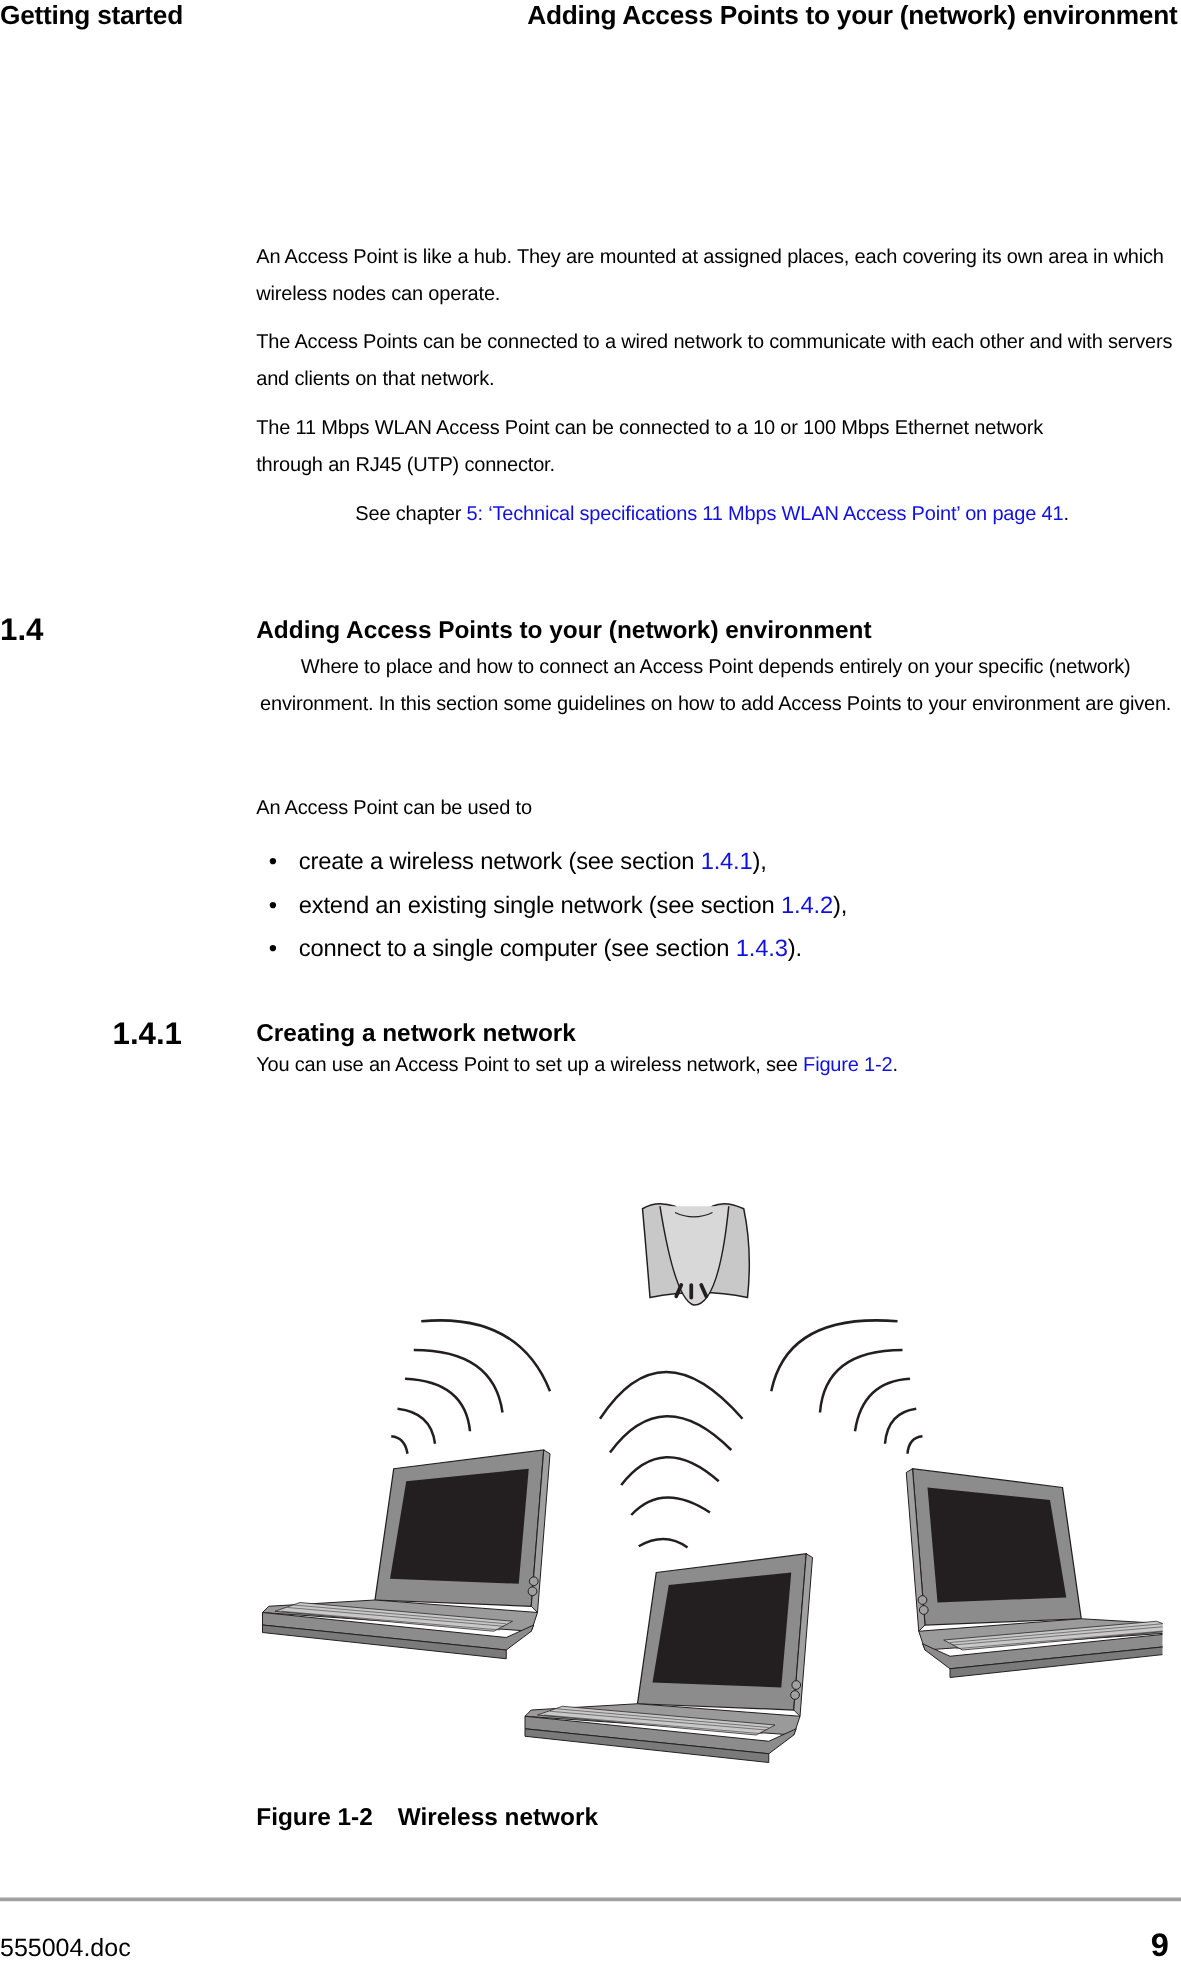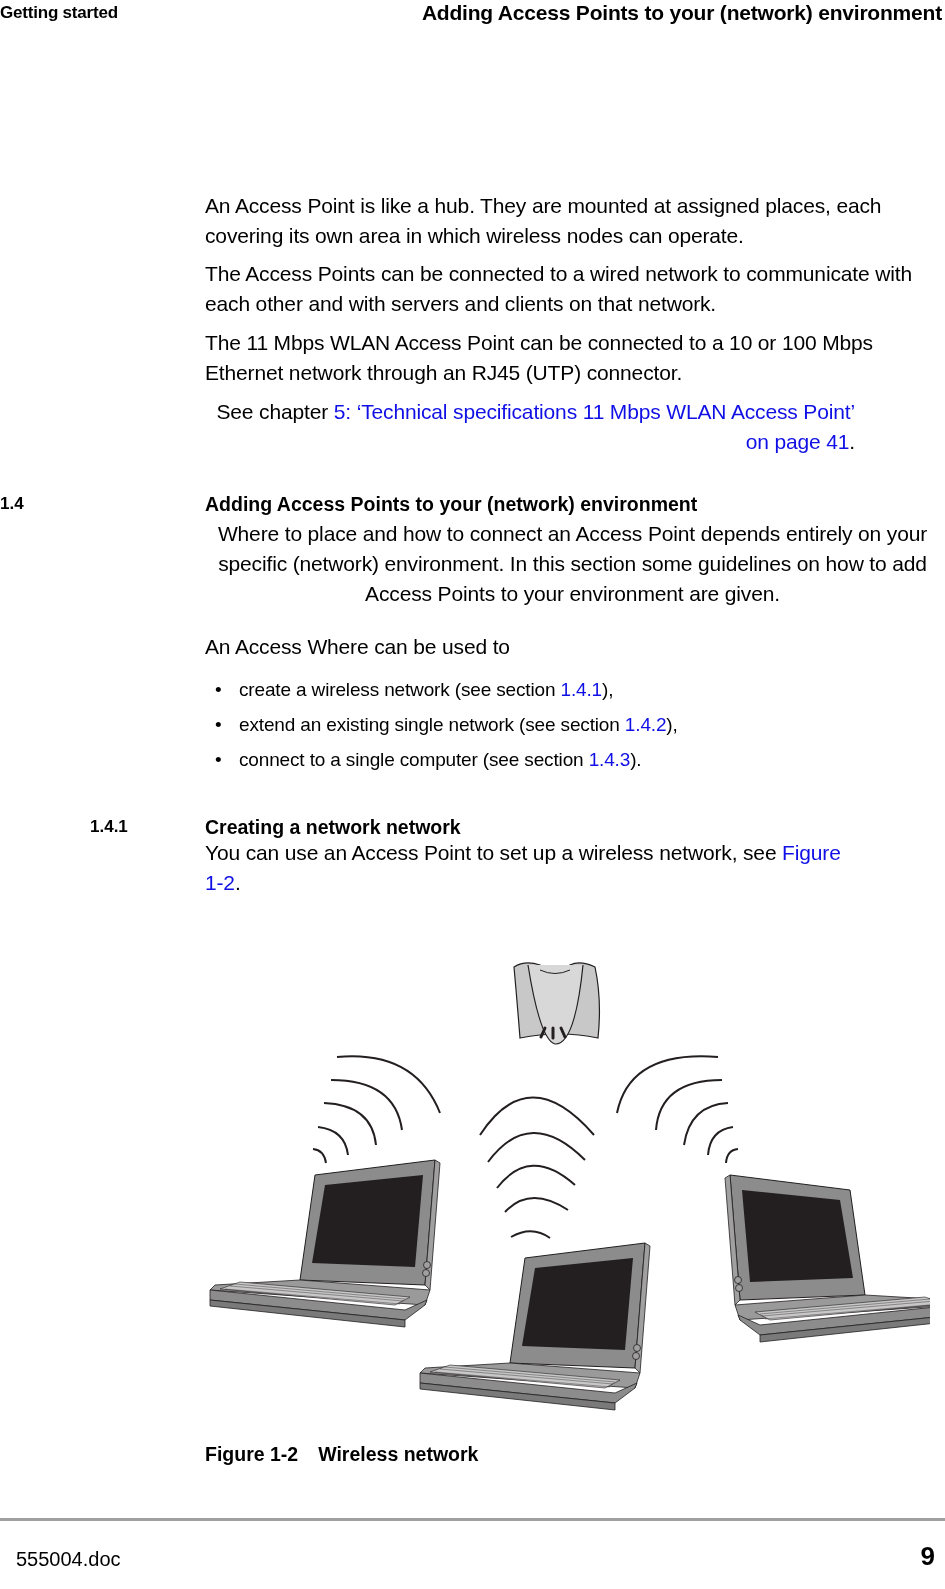--- a/index.html
+++ b/index.html
@@ -11,42 +11,42 @@
       width: 945px;
       height: 1589px;
       position: relative;
       overflow: hidden;
       font-family: "Liberation Sans", sans-serif;
       color: #000000;
     }
     .abs { position: absolute; }
     .header-left {
       left: 0; top: 0;
-      font-size: 17px; font-weight: bold;
+      font-size: 21px; font-weight: bold;
       letter-spacing: -0.2px;
       line-height: 26px;
     }
     .header-right {
       right: 3px; top: 0;
       font-size: 21px; font-weight: bold;
       letter-spacing: -0.2px;
       line-height: 26px;
       white-space: nowrap;
     }
     .para {
       left: 205px;
       width: 735px;
-      font-size: 21px;
+      font-size: 16px;
       line-height: 30px;
       letter-spacing: -0.15px;
       margin: 0;
     }
     .link { color: #1010e6; }
     .section-num {
-      font-size: 17px;
+      font-size: 25px;
       font-weight: bold;
       line-height: 26px;
     }
     .section-title {
       left: 205px;
       font-size: 19.5px;
       font-weight: bold;
       line-height: 26px;
       white-space: nowrap;
     }
@@ -78,21 +78,20 @@
     .caption .gap { display: inline-block; width: 20px; }
     .footer-rule {
       left: 0; top: 1518px;
       width: 945px; height: 3px;
       background: #a0a0a0;
     }
     .footer-left {
       left: 0; top: 1546px;
       font-size: 20px;
       line-height: 26px;
-      margin-left: 16px;
     }
     .footer-right {
       right: 10px; top: 1540px;
       font-size: 26px;
       font-weight: bold;
       line-height: 32px;
     }
   </style>
 </head>
 <body>
@@ -101,21 +100,21 @@
 <div class="abs header-right">Adding Access Points to your (network) environment</div>
 
 <p class="abs para" style="top:191px;">An Access Point is like a hub. They are mounted at assigned places, each covering its own area in which wireless nodes can operate.</p>
 <p class="abs para" style="top:259px;">The Access Points can be connected to a wired network to communicate with each other and with servers and clients on that network.</p>
 <p class="abs para" style="top:328px; width:680px;">The 11 Mbps WLAN Access Point can be connected to a 10 or 100 Mbps Ethernet network through an RJ45 (UTP) connector.</p>
 <p class="abs para" style="top:397px; width:650px;text-align:right;"><span>See chapter </span><span class="link">5: ‘Technical specifications 11 Mbps WLAN Access Point’ on page 41</span><span>.</span></p>
 
 <div class="abs section-num" style="left:0; top:491px;">1.4</div>
 <div class="abs section-title" style="top:491px;">Adding Access Points to your (network) environment</div>
 <p class="abs para" style="top:519px;text-align:center;">Where to place and how to connect an Access Point depends entirely on your specific (network) environment. In this section some guidelines on how to add Access Points to your environment are given.</p>
-<p class="abs para" style="top:632px;">An Access Where can be used to</p>
+<p class="abs para" style="top:632px;">An Access Point can be used to</p>
 
 <div class="abs bullet-row" style="top:675px;">
   <span class="bullet-dot">•</span><span>create a wireless network (see section </span><span class="link">1.4.1</span><span>),</span>
 </div>
 <div class="abs bullet-row" style="top:710px;">
   <span class="bullet-dot">•</span><span>extend an existing single network (see section </span><span class="link">1.4.2</span><span>),</span>
 </div>
 <div class="abs bullet-row" style="top:745px;">
   <span class="bullet-dot">•</span><span>connect to a single computer (see section </span><span class="link">1.4.3</span><span>).</span>
 </div>

